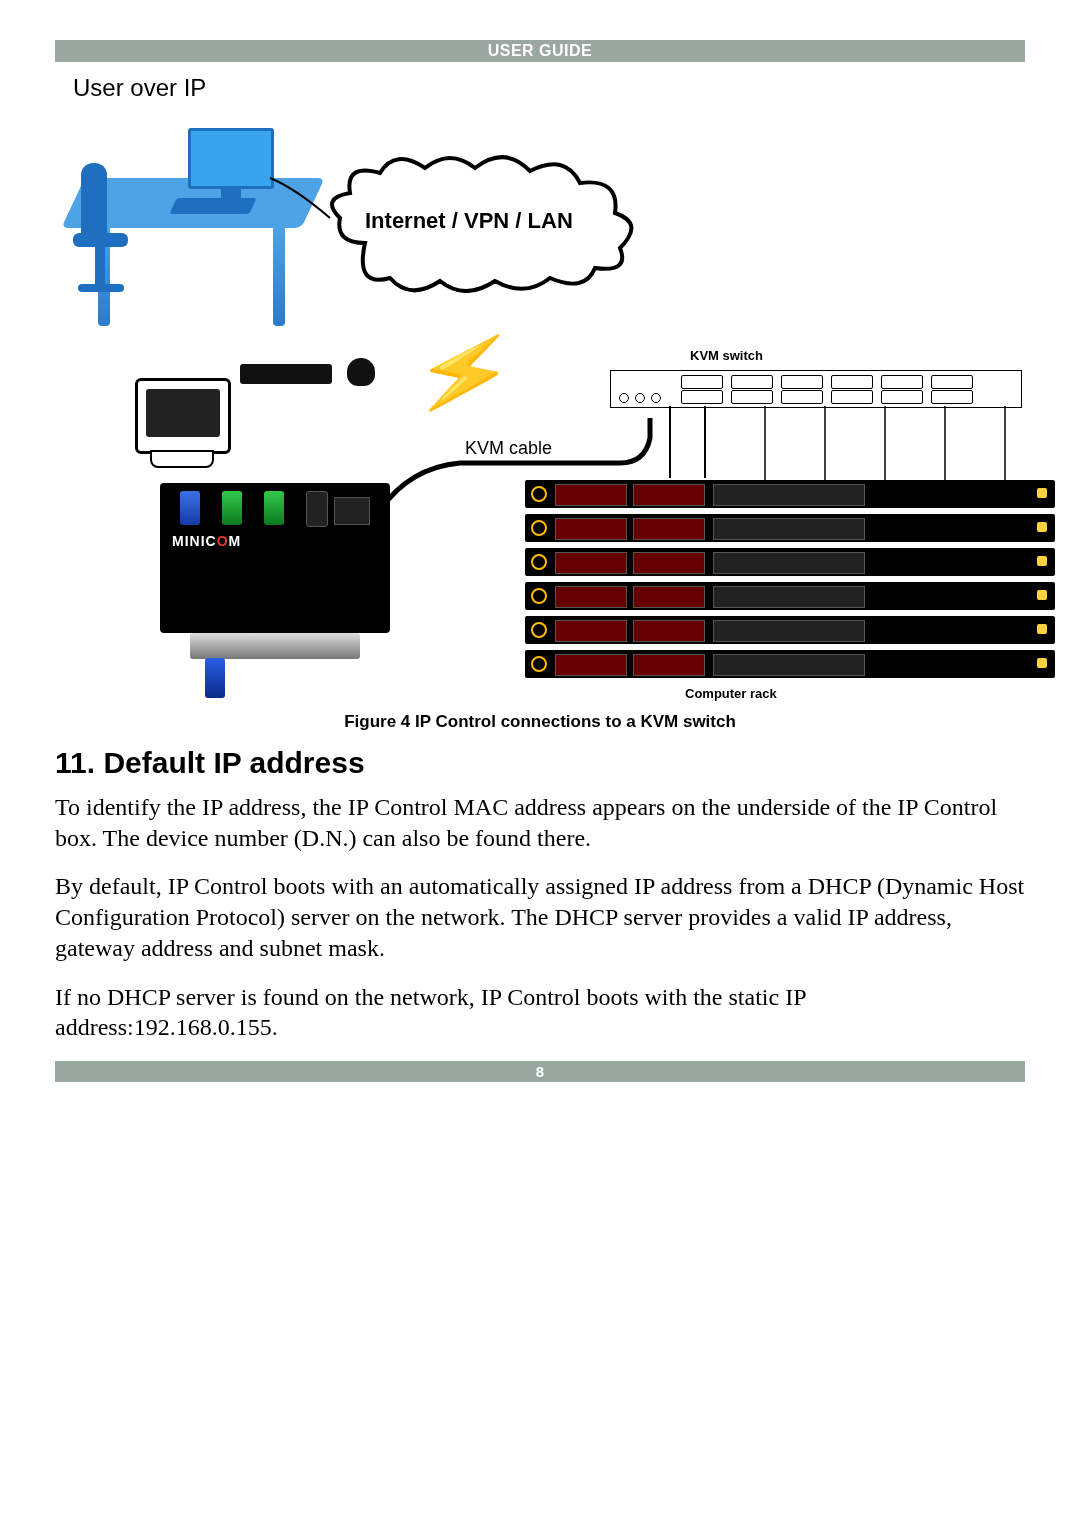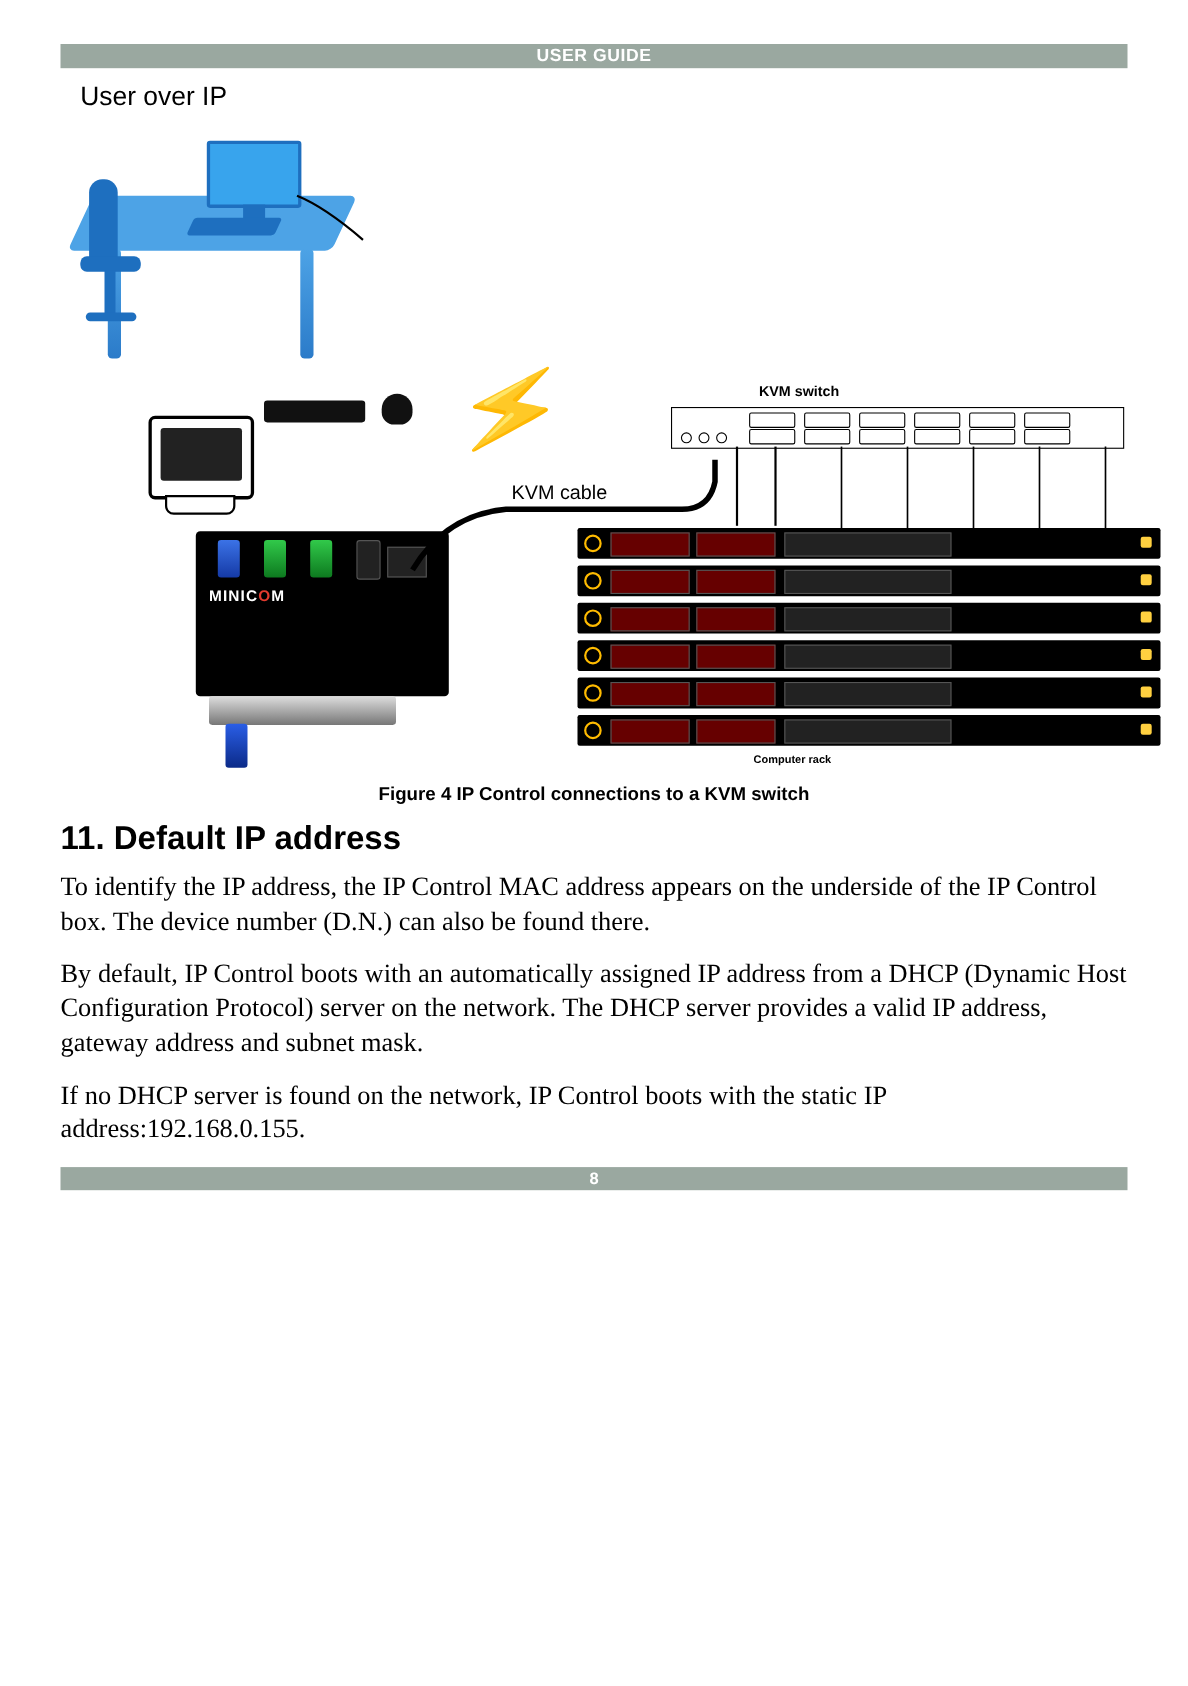--- a/index.html
+++ b/index.html
@@ -172,21 +172,21 @@
   .kb-ms .ms{
     position:absolute; right:0; top:0;
     width:28px; height:28px;
     background:#111;
     border-radius:50% 50% 40% 40%;
   }
 
   
   .ipcontrol {
     position:absolute;
-    top:415px; left:113px;
+    top:415px; left:95px;
     width:230px; height:150px;
     background:#000;
     border-radius:4px;
   }
   .ipcontrol .brand{
     position:absolute;
     top:50px; left:12px;
     color:#fff;
     font-family: Arial, Helvetica, sans-serif;
     font-weight:bold;
@@ -243,21 +243,21 @@
     top:280px; left:625px;
     font-family: Arial, Helvetica, sans-serif;
     font-weight:bold;
     font-size:13px;
   }
   .computer-rack-label{
     position:absolute;
     top:618px; left:620px;
     font-family: Arial, Helvetica, sans-serif;
     font-weight:bold;
-    font-size:10px;
+    font-size:13px;
   }
 
   
   .kvm-switch{
     position:absolute;
     top:302px; left:545px;
     width:410px; height:36px;
     background:#fff;
     border:1px solid #000;
   }
@@ -355,20 +355,26 @@
       <div class="desk-leg leg1"></div>
       <div class="desk-leg leg2"></div>
       <div class="monitor"></div>
       <div class="keyboard"></div>
       <div class="chair-back"></div>
       <div class="chair-seat"></div>
       <div class="chair-pole"></div>
       <div class="chair-base"></div>
     </div>
 
+    <div class="cloud">
+      <svg viewBox="0 0 320 140">
+        <path d="M40 90 Q10 90 15 65 Q-5 45 25 40 Q20 10 55 20 Q70 -5 100 15 Q125 -5 150 15 Q180 -8 205 18 Q240 0 255 30 Q295 25 290 60 Q320 70 295 95 Q305 120 270 115 Q260 140 225 125 Q200 145 170 128 Q140 148 115 128 Q85 148 65 125 Q30 135 40 90 Z" fill="#fff" stroke="#000" stroke-width="4"></path>
+      </svg>
+      <div class="cloud-label">Internet / VPN / LAN</div>
+    </div>
 
     <div class="lightning">⚡</div>
 
     <div class="kb-ms">
       <div class="kb"></div>
         <div class="ms"></div>
     </div>
     <div class="crt"></div>
     <div class="crt-base"></div>
 

